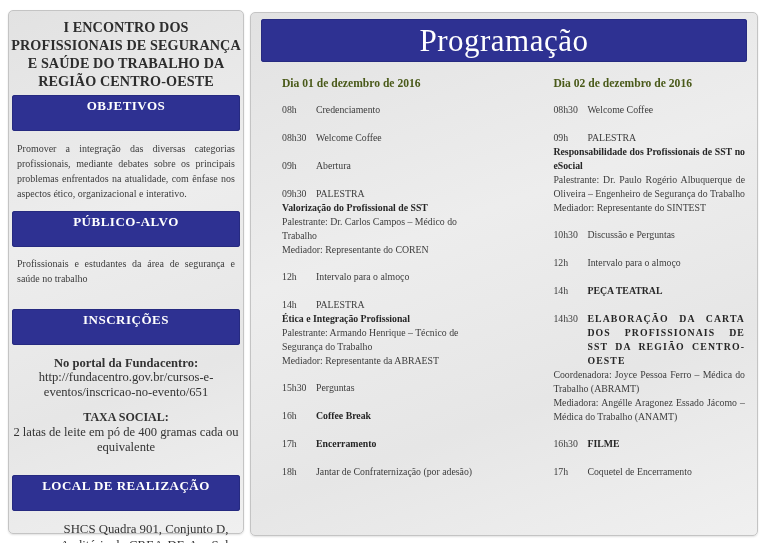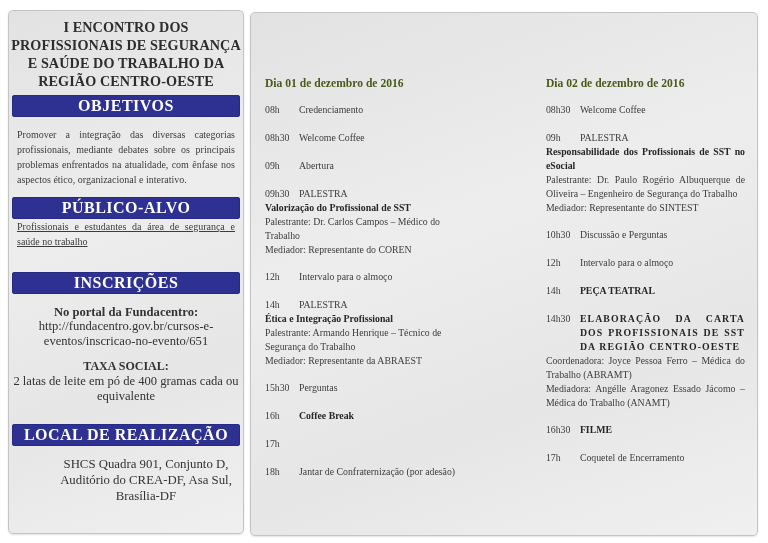--- a/index.html
+++ b/index.html
@@ -21,43 +21,43 @@
 
     .event-title {
       text-align: center; font-weight: bold; font-size: 14.2px; line-height: 18px;
       color: #2d2d2d; margin-top: 7px; letter-spacing: 0.1px;
     }
     .bar {
       background: #2e3192; color: #ffffff; border-radius: 3px;
       text-align: center; font-weight: bold; letter-spacing: 0.5px;
       box-shadow: inset 0 0 0 1px #262a80;
     }
-    .left .bar { margin: 0 3px; height: 22px; line-height: 22px; font-size: 16px; }
+    .left .bar { margin: 0 3px; height: 36px; line-height: 22px; font-size: 13px; }
     .bar-objetivos { margin-top: 5px !important; }
     .para {
       font-size: 10px; line-height: 15px; color: #3c3c3c; text-align: justify;
       padding: 0 8px;
     }
     .obj-text { margin-top: 10px; height: 60px; }
     .bar-publico { margin-top: 10px !important; }
-    .pub-text { height: 44px; text-decoration: underline; }
+    .pub-text { margin-top: 9px; height: 44px; }
     .bar-insc { margin-top: 9px !important; }
     .insc { text-align: center; margin-top: 11px; color: #333; }
     .insc .strong { font-weight: bold; font-size: 12.6px; line-height: 14px; }
     .insc .url { font-size: 12.6px; line-height: 15px; padding: 0 6px; }
     .insc .taxa-title { font-weight: bold; font-size: 12px; line-height: 15px; margin-top: 10px; }
     .insc .taxa { font-size: 12.6px; line-height: 15px; }
     .bar-local { margin-top: 20px !important; }
     .local { text-align: center; font-size: 12.8px; line-height: 16px; margin-top: 10px; color: #333; padding-left: 40px; }
 
     .prog-bar {
       margin: 6px 10px 0 10px; height: 43px; line-height: 43px;
       font-size: 31px; font-weight: normal; letter-spacing: 0.5px;
     }
-    .days { position: absolute; top: 64px; left: 0; right: 0; display: flex; }
+    .days { position: absolute; top: 64px; left: 17px; right: 0; display: flex; }
     .day-col { position: relative; }
     .day1 { width: 266px; padding-left: 14px; }
     .day2 { width: 242px; padding-left: 30px; padding-right: 12px; }
     .day-title { font-weight: bold; font-size: 11.6px; color: #4a5a1a; height: 26px; }
     .item { font-size: 9.8px; line-height: 14px; color: #3c3c3c; margin-bottom: 14px; }
     .item .row { display: flex; }
     .item .time { width: 34px; flex: none; }
     .item .txt { flex: 1; }
     .item .b { font-weight: bold; color: #262626; }
     .item .sub { text-align: left; }
@@ -93,20 +93,21 @@
 
     <div class="bar bar-local">LOCAL DE REALIZAÇÃO</div>
     <div class="local">
       <div>SHCS Quadra 901, Conjunto D,</div>
       <div>Auditório do CREA-DF, Asa Sul,</div>
       <div>Brasília-DF</div>
     </div>
   </div>
 
   <div class="panel right">
+    <div class="bar prog-bar">Programação</div>
 
     <div class="days">
 
       <div class="day-col day1">
         <div class="day-title">Dia 01 de dezembro de 2016</div>
 
         <div class="item">
           <div class="row">
               <span class="time">08h</span>
               <span class="txt">Credenciamento</span>
@@ -156,20 +157,21 @@
         </div>
         <div class="item">
           <div class="row">
               <span class="time">16h</span>
               <span class="txt b">Coffee Break</span>
             </div>
         </div>
         <div class="item">
           <div class="row">
               <span class="time">17h</span>
+              <span class="txt b">Encerramento</span>
             </div>
         </div>
         <div class="item">
           <div class="row">
               <span class="time">18h</span>
               <span class="txt">Jantar de Confraternização (por adesão)</span>
             </div>
         </div>
       </div>
 

